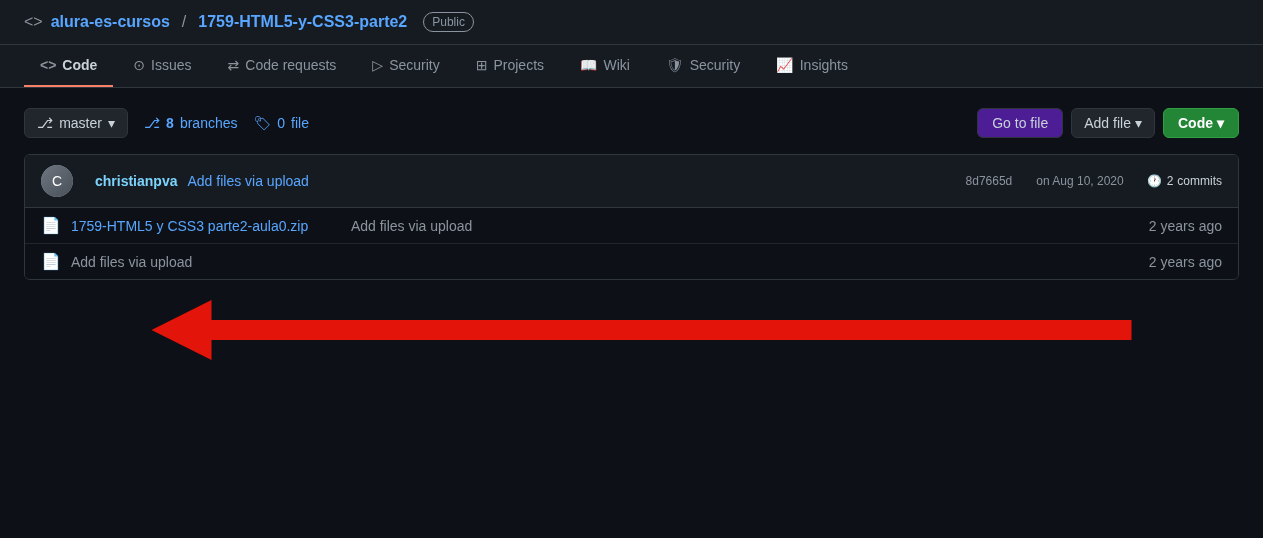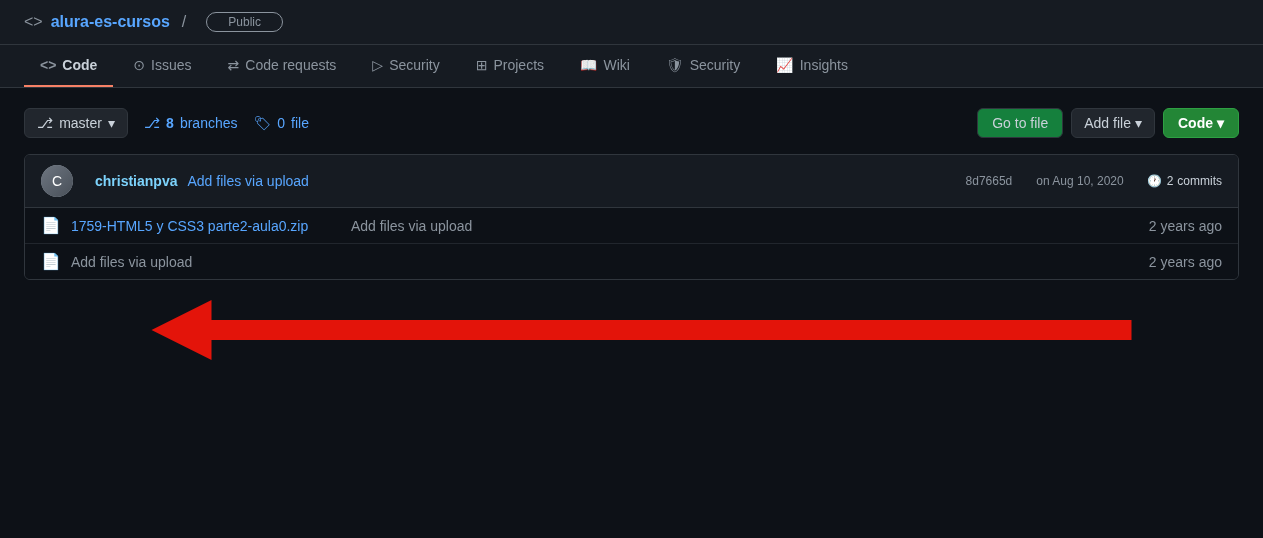--- a/index.html
+++ b/index.html
@@ -46,21 +46,21 @@
       font-size: 16px;
       font-weight: 600;
       text-decoration: none;
     }
     .repo-badge {
       background: transparent;
       border: 1px solid #8b949e;
       border-radius: 20px;
       color: #8b949e;
       font-size: 12px;
-      padding: 2px 21px;
+      padding: 2px 8px;
       margin-left: 8px;
     }
 
     
     .nav-tabs {
       background-color: #161b22;
       border-bottom: 1px solid #30363d;
       display: flex;
       align-items: center;
       padding: 0 24px;
@@ -136,21 +136,21 @@
       color: #58a6ff;
       text-decoration: none;
       font-size: 14px;
     }
     .branch-right {
       display: flex;
       align-items: center;
       gap: 8px;
     }
     .btn-outline {
-      background: #15803d;
+      background: #4c1d95;
       border: 1px solid #30363d;
       border-radius: 6px;
       color: #c9d1d9;
       padding: 6px 14px;
       font-size: 14px;
       cursor: pointer;
     }
     .btn-dropdown {
       display: flex;
       align-items: center;
@@ -304,20 +304,21 @@
     }
   </style>
 </head>
 <body>
 
 <div class="header">
   <div class="repo-title">
     <span class="repo-icon">&lt;&gt;</span>
     <a class="repo-owner">alura-es-cursos</a>
     <span class="repo-separator">/</span>
+    <a class="repo-name">1759-HTML5-y-CSS3-parte2</a>
     <span class="repo-badge">Public</span>
   </div>
 </div>
 
 <nav class="nav-tabs">
   <a class="nav-tab active">
     <span class="tab-icon">&lt;&gt;</span>
     <span>Code</span>
   </a>
   <a class="nav-tab">

